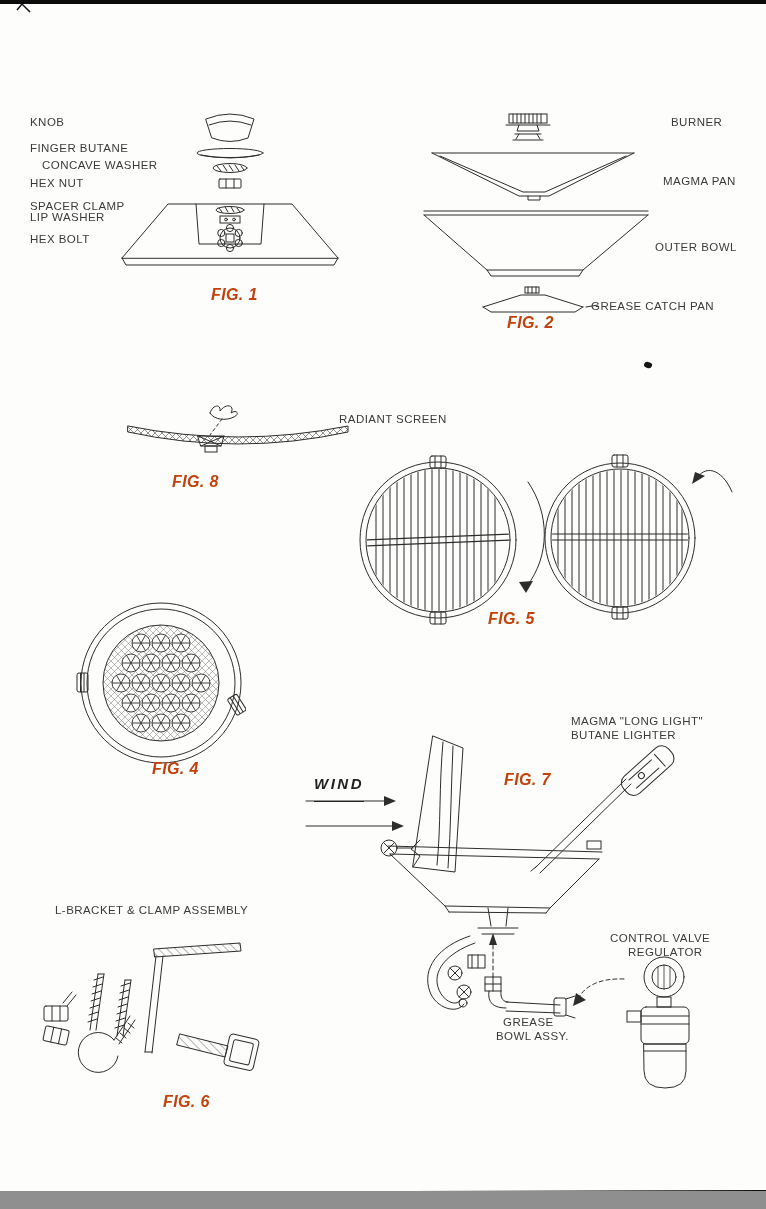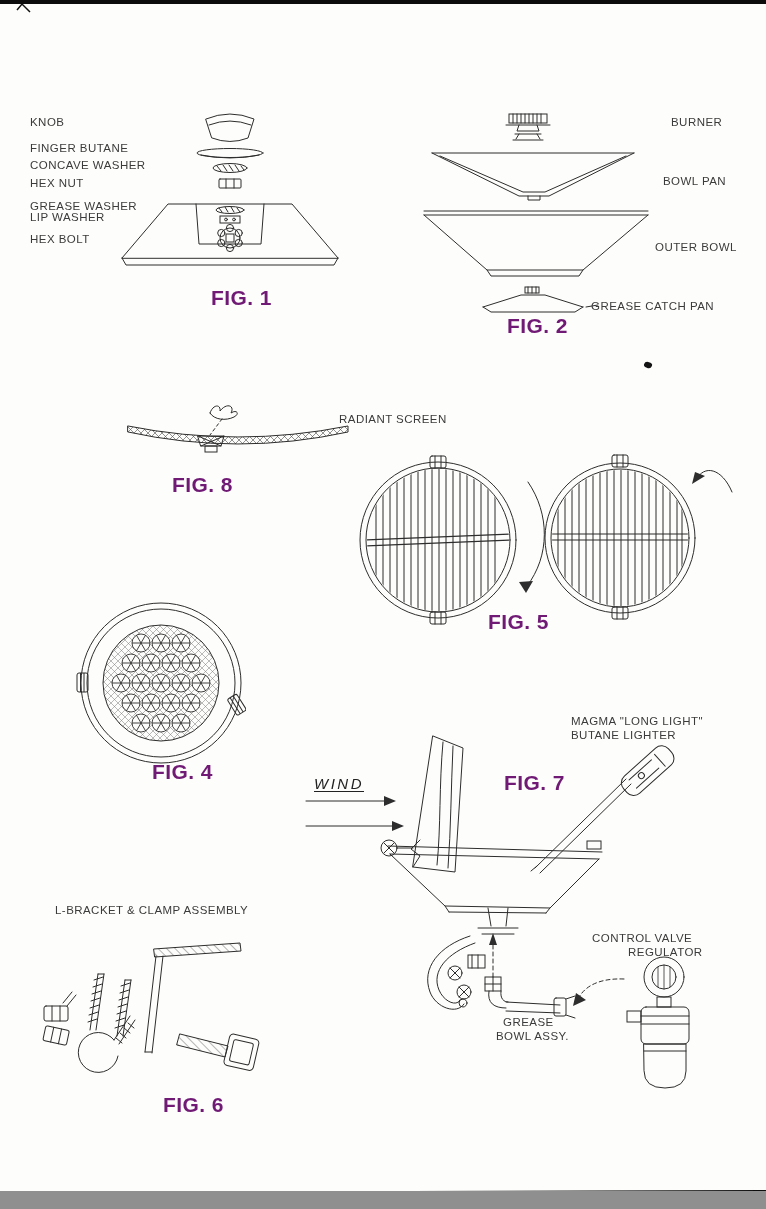--- a/index.html
+++ b/index.html
@@ -1,25 +1,25 @@
 <!DOCTYPE html>
 <html><head>
 <meta charset="utf-8">
 <style>
   html,body{margin:0;padding:0;background:#8f8f8f;}
   .page{position:relative;width:766px;height:1191px;background:#fdfdfb;overflow:hidden;
         font-family:"Liberation Sans",sans-serif;}
   .abs{position:absolute;}
   .lbl{position:absolute;font-size:11.5px;letter-spacing:.45px;color:#3b3b3b;
        white-space:nowrap;line-height:1;}
-  .cap{position:absolute;font-size:21px;font-weight:700;color:#701a75;
-       letter-spacing:.4px;white-space:nowrap;line-height:1;}
-  .wind{position:absolute;font-size:15px;font-style:italic;font-weight:400;
+  .cap{position:absolute;font-size:16px;font-weight:700;color:#c2410c;
+       letter-spacing:.4px;white-space:nowrap;line-height:1;font-style:italic;}
+  .wind{position:absolute;font-size:15px;font-style:italic;font-weight:700;
         letter-spacing:2.5px;color:#222;border-bottom:1.5px solid #222;
-        padding-bottom:0;line-height:1;}
+        padding-bottom:10px;line-height:1;}
   .scan-top{position:absolute;left:0;top:0;width:766px;height:4px;background:#0c0c0c;}
   .scan-bottom{position:absolute;left:52px;top:1191px;width:714px;height:12px;
                background:#0c0c0c;transform:rotate(-0.15deg);}
   .blot{position:absolute;left:644px;top:362px;width:8px;height:6px;background:#141414;
         border-radius:60% 40% 55% 45%;transform:rotate(22deg);}
   svg{display:block;}
 </style>
 </head>
 <body>
 
@@ -68,23 +68,23 @@
         <circle cx="130" cy="150" r="3.6"></circle>
         <circle cx="121.3" cy="145" r="3.6"></circle>
         <circle cx="121.3" cy="135" r="3.6"></circle>
         <rect x="126" y="136" width="8" height="8"></rect>
       </g>
     </g>
   </svg>
 
   <div class="lbl" style="left:30px;top:117px">KNOB</div>
   <div class="lbl" style="left:30px;top:143px">FINGER BUTANE</div>
-  <div class="lbl" style="left:30px;top:160px">CONCAVE WASHER</div>
+  <div class="lbl" style="left:42px;top:160px">CONCAVE WASHER</div>
   <div class="lbl" style="left:30px;top:178px">HEX NUT</div>
-  <div class="lbl" style="left:30px;top:201px">GREASE WASHER</div>
+  <div class="lbl" style="left:30px;top:201px">SPACER CLAMP</div>
   <div class="lbl" style="left:30px;top:212px">LIP WASHER</div>
   <div class="lbl" style="left:30px;top:234px">HEX BOLT</div>
   <div class="cap" style="left:211px;top:287px">FIG. 1</div>
 
   <svg class="abs" style="left:420px;top:103px" width="245" height="240" viewBox="0 0 245 240">
     <g fill="none" stroke="#2d2d2d" stroke-width="1" stroke-linecap="round">
       <g>
         <rect x="89" y="11" width="38" height="9"></rect>
         <path d="M93,11 v9 M97,11 v9 M101,11 v9 M105,11 v9 M109,11 v9 M113,11 v9 M117,11 v9 M121,11 v9"></path>
         <path d="M86,22 h44"></path>
@@ -105,21 +105,21 @@
         <rect x="105" y="184" width="14" height="6"></rect>
         <path d="M108,184 v6 M112,184 v6 M116,184 v6"></path>
         <path d="M63,204 L101,192 H125 L163,204"></path>
         <path d="M63,204 L71,209 H155 L163,204"></path>
         <path d="M166,204 l12,-2"></path>
       </g>
     </g>
   </svg>
 
   <div class="lbl" style="left:671px;top:117px">BURNER</div>
-  <div class="lbl" style="left:663px;top:176px">BOWL PAN</div>
+  <div class="lbl" style="left:663px;top:176px">MAGMA PAN</div>
   <div class="lbl" style="left:655px;top:242px">OUTER BOWL</div>
   <div class="lbl" style="left:591px;top:301px">GREASE CATCH PAN</div>
   <div class="cap" style="left:507px;top:315px">FIG. 2</div>
 
   <svg class="abs" style="left:120px;top:398px" width="235" height="78" viewBox="0 0 235 78">
     <defs>
       <pattern id="f3x" width="7" height="7" patternUnits="userSpaceOnUse">
         <path d="M0,0 l7,7 M7,0 l-7,7" stroke="#4a4a4a" stroke-width="0.6"></path>
       </pattern>
     </defs>
@@ -363,21 +363,21 @@
         <path d="M352,329 h42 v27 q0,17 -21,17 q-21,0 -21,-17 Z"></path>
         <path d="M352,336 h42"></path>
       </g>
     </g>
   </svg>
 
   <div class="lbl" style="left:571px;top:716px">MAGMA "LONG LIGHT"</div>
   <div class="lbl" style="left:571px;top:730px">BUTANE LIGHTER</div>
   <div class="cap" style="left:504px;top:772px">FIG. 7</div>
   <div class="wind" style="left:314px;top:776px">WIND</div>
-  <div class="lbl" style="left:592px;top:933px">CONTROL VALVE</div>
+  <div class="lbl" style="left:610px;top:933px">CONTROL VALVE</div>
   <div class="lbl" style="left:628px;top:947px">REGULATOR</div>
   <div class="lbl" style="left:503px;top:1017px">GREASE</div>
   <div class="lbl" style="left:496px;top:1031px">BOWL ASSY.</div>
 
   <svg class="abs" style="left:32px;top:932px" width="240" height="162" viewBox="0 0 240 162">
     <defs>
       <pattern id="f6h" width="6" height="6" patternUnits="userSpaceOnUse" patternTransform="rotate(45)">
         <path d="M0,0 H6" stroke="#2d2d2d" stroke-width="0.7"></path>
       </pattern>
     </defs>

